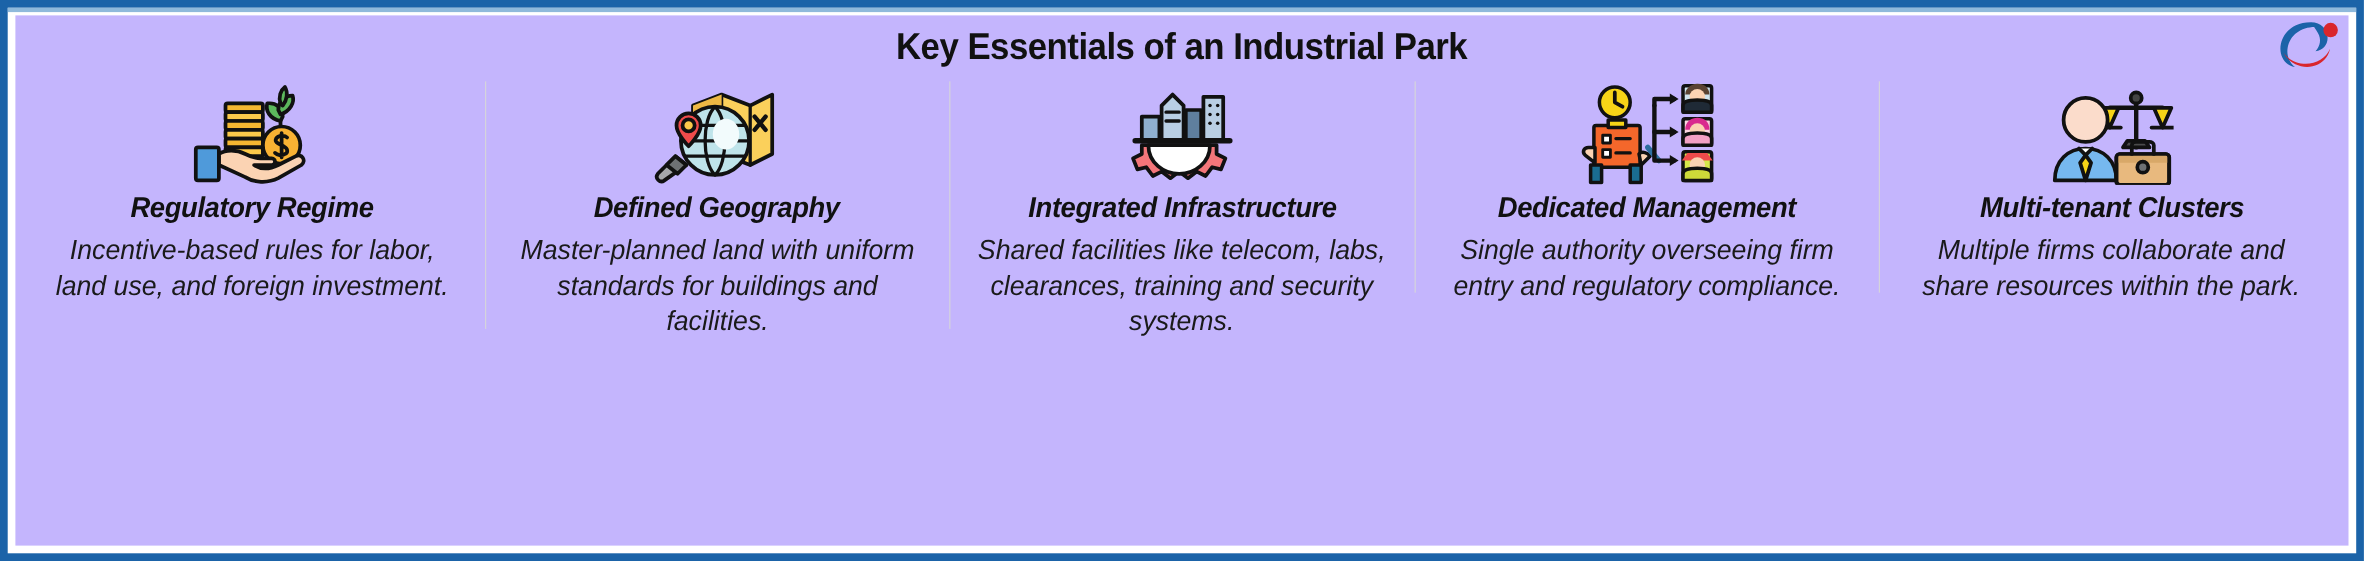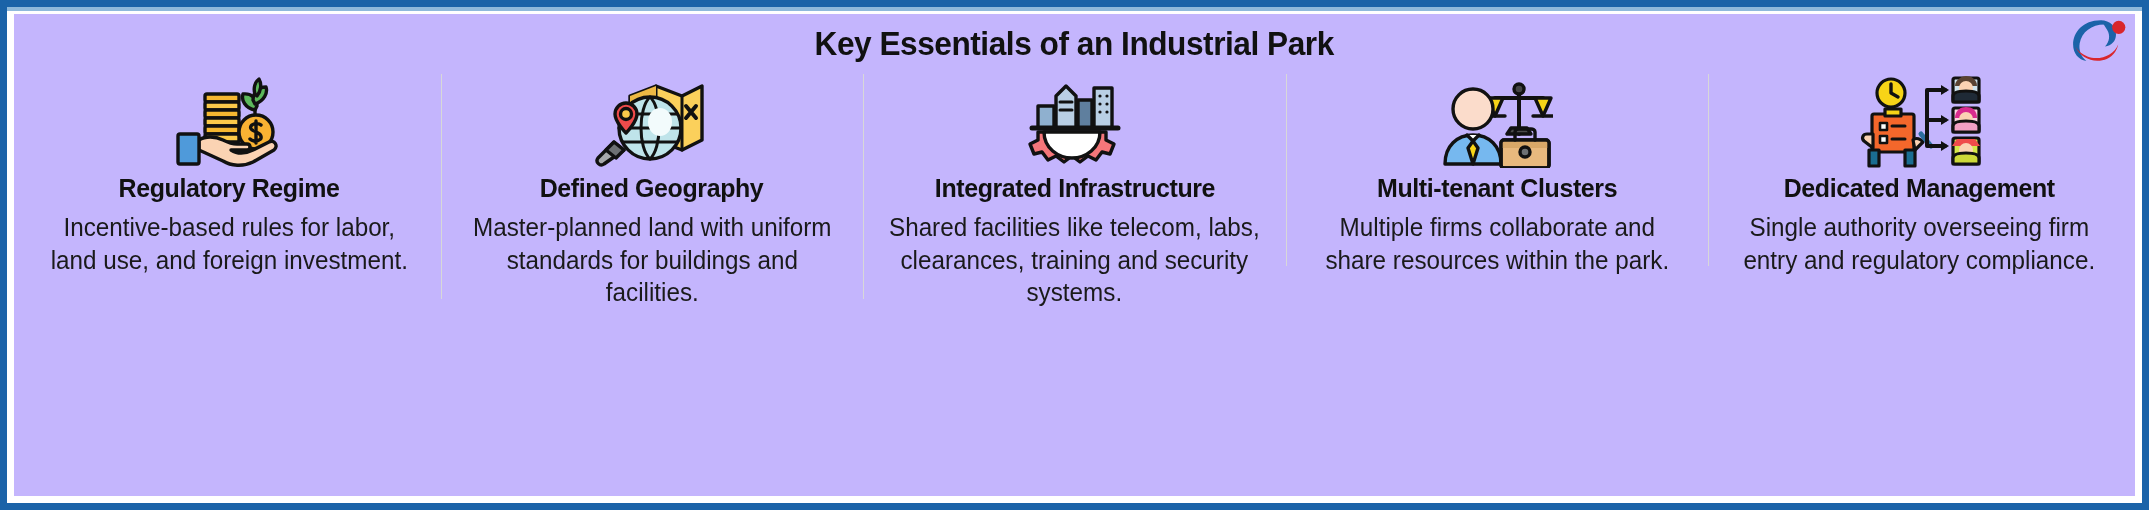--- a/index.html
+++ b/index.html
@@ -53,20 +53,21 @@
     right:8px;
     top:-2px;
     width:66px;
     height:56px;
   }
   .columns{
     flex:1 1 auto;
     display:flex;
     align-items:flex-start;
     padding:0 4px;
+    font-style:italic;
   }
   .col{
     flex:1 1 0;
     min-width:0;
     display:flex;
     flex-direction:column;
     align-items:center;
     padding:2px 14px 0 14px;
     box-sizing:border-box;
     position:relative;
@@ -195,48 +196,20 @@
               <circle cx="78" cy="36" r="1.6" fill="#111" stroke="none"></circle>
               <circle cx="85" cy="36" r="1.6" fill="#111" stroke="none"></circle>
               <path d="M10 52 H96" fill="none" stroke-width="5"></path>
               <path d="M16 56 L16 64 L8 68 L12 78 L20 76 L26 84 L34 80 L42 86 L50 80 L58 86 L66 80 L74 84 L80 76 L88 78 L92 68 L84 64 L84 56 Z" fill="#f4767a"></path>
               <path d="M22 56 C22 72 36 82 50 82 C64 82 78 72 78 56 Z" fill="#ffffff"></path>
             </g>
           </svg>
         </div>
         <div class="card-title">Integrated Infrastructure</div>
         <div class="card-desc">Shared facilities like telecom, labs, clearances, training and security systems.</div>
-      </div>
-
-      <div class="col">
-        <div class="icon-wrap">
-          <svg width="112" height="92" viewBox="0 0 112 92">
-            <g stroke="#111" stroke-width="3.4" stroke-linejoin="round" stroke-linecap="round">
-              <path d="M78 12 L78 58" fill="none" stroke-width="4"></path>
-              <path d="M54 22 H102" fill="none" stroke-width="4"></path>
-              <circle cx="78" cy="13" r="5" fill="#444"></circle>
-              <path d="M46 22 L62 22 L54 40 Z" fill="#f7d417"></path>
-              <path d="M94 22 L110 22 L102 40 Z" fill="#f7d417"></path>
-              <path d="M44 40 H64" fill="none" stroke-width="3.4"></path>
-              <path d="M92 40 H112" fill="none" stroke-width="3.4"></path>
-              <path d="M66 58 H90 L86 52 L70 52 Z" fill="#4b4b4b"></path>
-              <circle cx="32" cy="33" r="20" fill="#fbdccb"></circle>
-              <path d="M4 88 C4 70 16 59 32 59 C48 59 60 70 60 88 Z" fill="#76b8ef"></path>
-              <path d="M26 59 L32 65 L38 59" fill="#ffffff"></path>
-              <path d="M32 65 L37 72 L32 88 L27 72 Z" fill="#f7d417"></path>
-              <rect x="60" y="64" width="48" height="28" rx="3" fill="#e8b97e"></rect>
-              <path d="M60 64 H108 V72 H60 Z" fill="#d8a868" stroke="none"></path>
-              <rect x="60" y="64" width="48" height="28" rx="3" fill="none"></rect>
-              <path d="M74 64 L74 56 C74 54 76 53 78 53 L90 53 C92 53 94 54 94 56 L94 64" fill="none"></path>
-              <circle cx="84" cy="76" r="5" fill="#6e7174"></circle>
-            </g>
-          </svg>
-        </div>
-        <div class="card-title">Multi-tenant Clusters</div>
-        <div class="card-desc">Multiple firms collaborate and share resources within the park.</div>
       </div>
 
       <div class="col">
         <div class="icon-wrap">
           <svg width="126" height="92" viewBox="0 0 126 92">
             <g stroke="#111" stroke-width="3.2" stroke-linejoin="round" stroke-linecap="round">
               <circle cx="34" cy="17" r="14" fill="#f7d417"></circle>
               <path d="M34 8 L34 17 L41 21" fill="none" stroke-width="3.4"></path>
               <rect x="15" y="38" width="42" height="38" rx="2" fill="#f4672b"></rect>
               <path d="M28 33 L44 33 L44 40 L28 40 Z" fill="#f7d417"></path>
@@ -266,15 +239,43 @@
               <path d="M95 70 L123 70 L118 63 L100 63 Z" fill="#ef4b4b" stroke="none"></path>
               <circle cx="109" cy="74" r="7" fill="#fbd3b3" stroke="none"></circle>
               <path d="M96 88 L96 82 C96 78 103 77 109 77 C115 77 122 78 122 82 L122 88 Z" fill="#cdd939"></path>
             </g>
           </svg>
         </div>
         <div class="card-title">Dedicated Management</div>
         <div class="card-desc">Single authority overseeing firm entry and regulatory compliance.</div>
       </div>
 
+      <div class="col">
+        <div class="icon-wrap">
+          <svg width="112" height="92" viewBox="0 0 112 92">
+            <g stroke="#111" stroke-width="3.4" stroke-linejoin="round" stroke-linecap="round">
+              <path d="M78 12 L78 58" fill="none" stroke-width="4"></path>
+              <path d="M54 22 H102" fill="none" stroke-width="4"></path>
+              <circle cx="78" cy="13" r="5" fill="#444"></circle>
+              <path d="M46 22 L62 22 L54 40 Z" fill="#f7d417"></path>
+              <path d="M94 22 L110 22 L102 40 Z" fill="#f7d417"></path>
+              <path d="M44 40 H64" fill="none" stroke-width="3.4"></path>
+              <path d="M92 40 H112" fill="none" stroke-width="3.4"></path>
+              <path d="M66 58 H90 L86 52 L70 52 Z" fill="#4b4b4b"></path>
+              <circle cx="32" cy="33" r="20" fill="#fbdccb"></circle>
+              <path d="M4 88 C4 70 16 59 32 59 C48 59 60 70 60 88 Z" fill="#76b8ef"></path>
+              <path d="M26 59 L32 65 L38 59" fill="#ffffff"></path>
+              <path d="M32 65 L37 72 L32 88 L27 72 Z" fill="#f7d417"></path>
+              <rect x="60" y="64" width="48" height="28" rx="3" fill="#e8b97e"></rect>
+              <path d="M60 64 H108 V72 H60 Z" fill="#d8a868" stroke="none"></path>
+              <rect x="60" y="64" width="48" height="28" rx="3" fill="none"></rect>
+              <path d="M74 64 L74 56 C74 54 76 53 78 53 L90 53 C92 53 94 54 94 56 L94 64" fill="none"></path>
+              <circle cx="84" cy="76" r="5" fill="#6e7174"></circle>
+            </g>
+          </svg>
+        </div>
+        <div class="card-title">Multi-tenant Clusters</div>
+        <div class="card-desc">Multiple firms collaborate and share resources within the park.</div>
+      </div>
+
     </div>
   </div>
 </div>
 
 </body></html>

